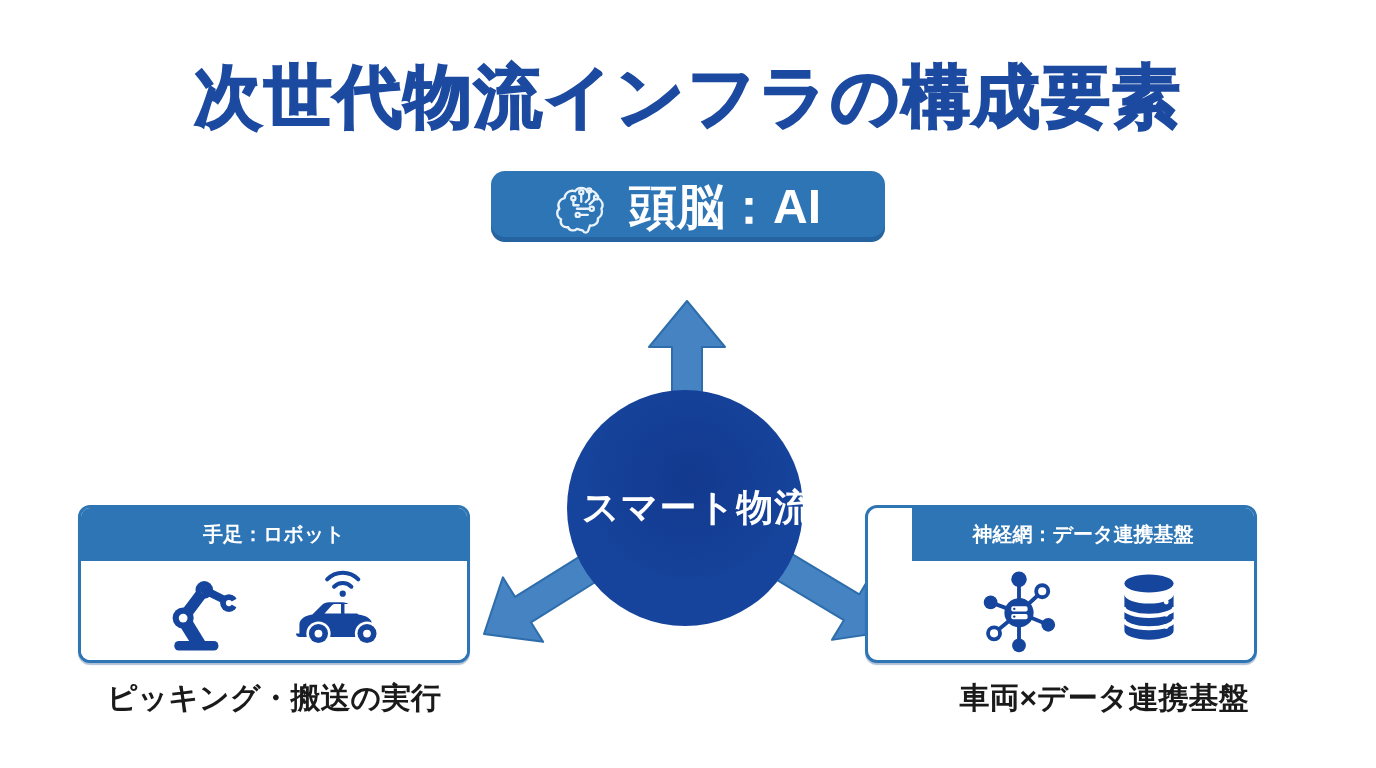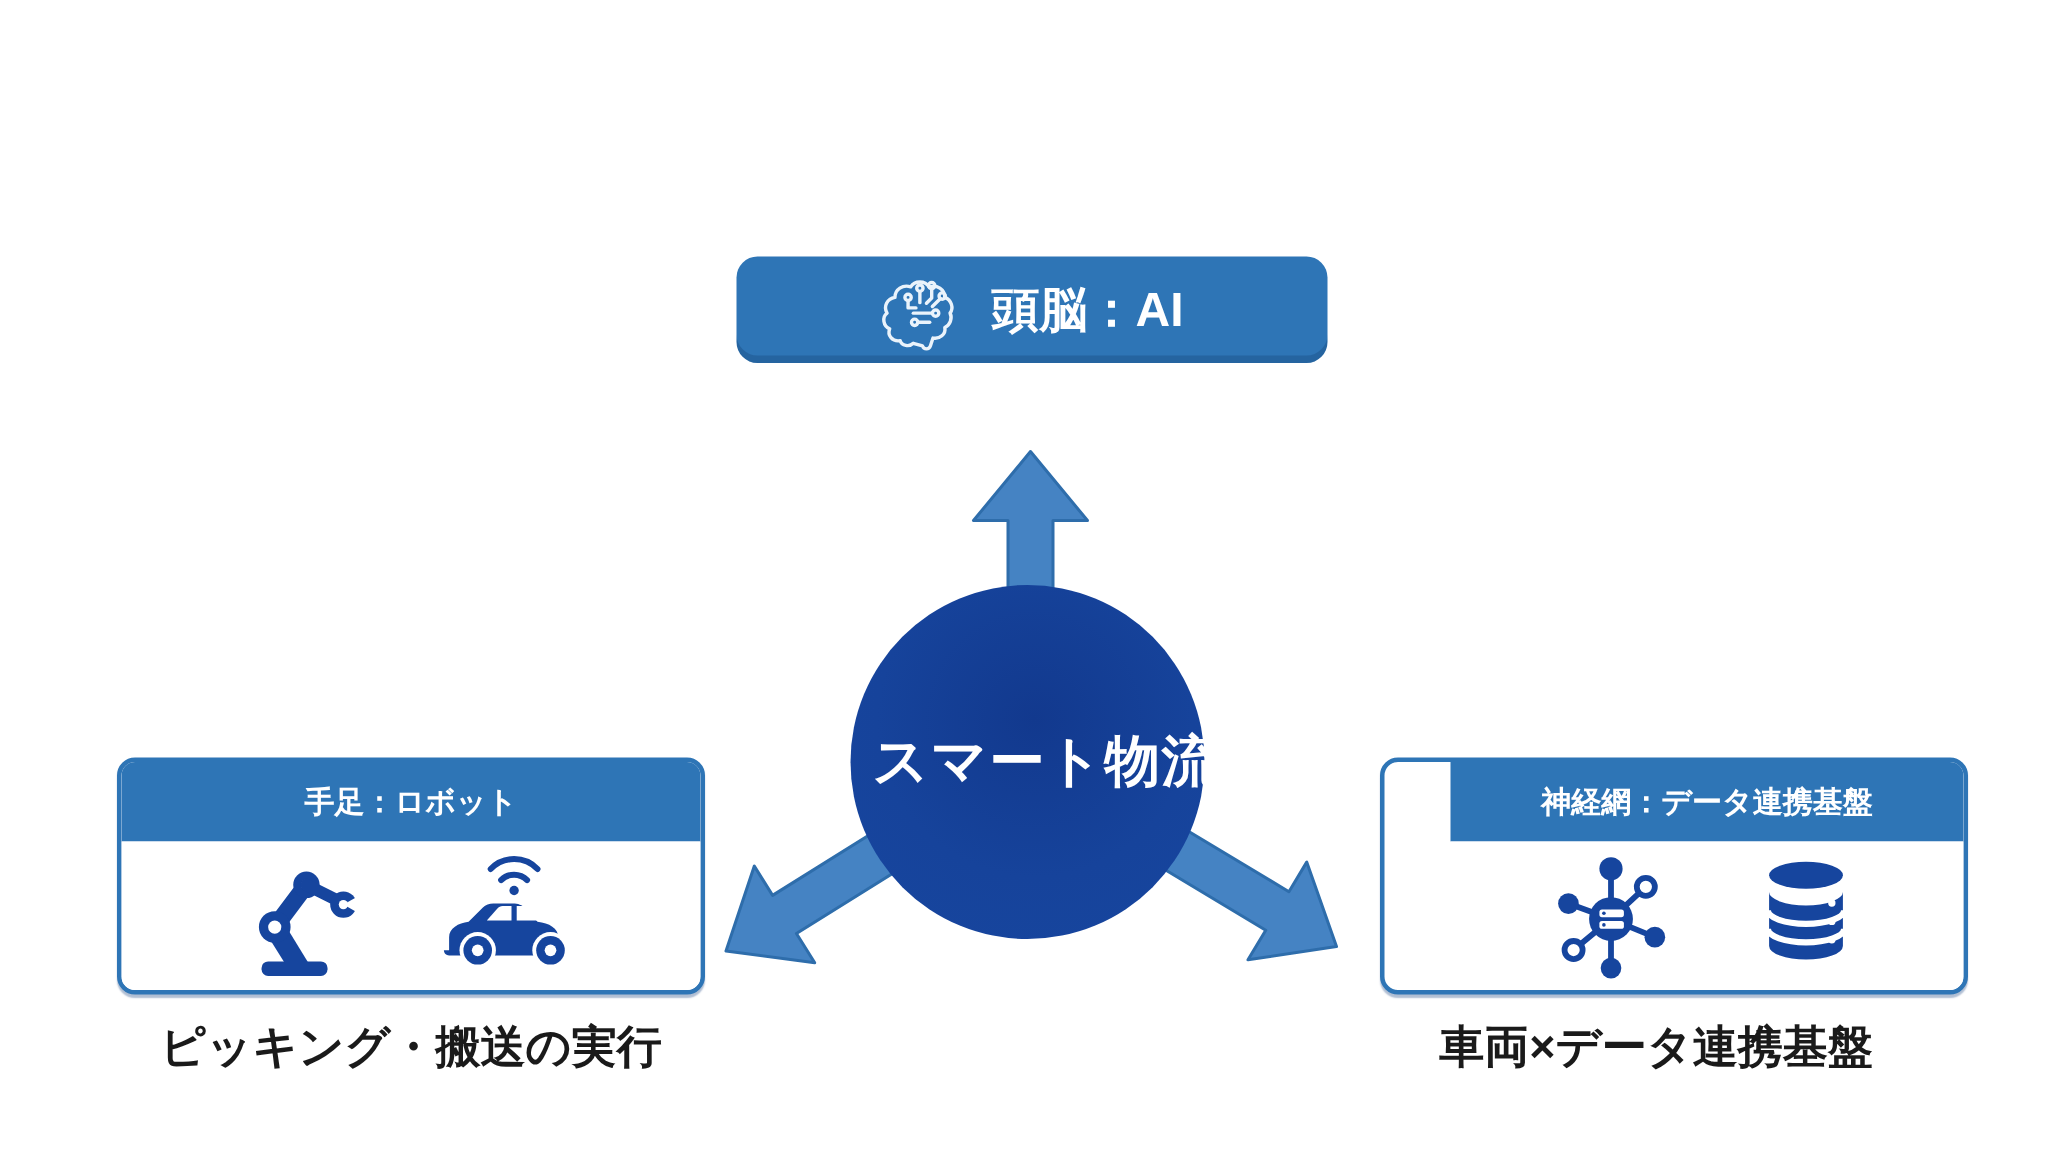--- a/index.html
+++ b/index.html
@@ -75,21 +75,21 @@
     border-radius: 14px;
     box-shadow: inset 0 -5px 0 rgba(12, 50, 96, 0.25);
     display: flex;
     align-items: center;
     justify-content: center;
     gap: 18px;
     z-index: 2;
   }
   .pill-label {
     color: #ffffff;
-    font-size: 32px;
+    font-size: 48px;
     font-weight: 900;
     white-space: nowrap;
   }
 
   
   .caption {
     position: absolute;
     text-align: center;
     font-size: 30px;
     font-weight: 900;
@@ -109,21 +109,21 @@
     height: 158px;
     background: #ffffff;
     border: 3px solid #2e75b6;
     border-radius: 12px;
     box-shadow: 0 2px 1px rgba(30, 70, 130, 0.35);
     overflow: hidden;
     z-index: 2;
     box-sizing: border-box;
   }
   .card-left  { left: 78px; }
-  .card-right { left: 920px; padding-left: 44px; }
+  .card-right { left: 865px; padding-left: 44px; }
   .card-header {
     height: 53px;
     background: #2e75b6;
     color: #ffffff;
     display: flex;
     align-items: center;
     justify-content: center;
     font-size: 20px;
     font-weight: 900;
     white-space: nowrap;
@@ -140,20 +140,21 @@
   .icon-box { display: inline-flex; align-items: center; justify-content: center; }
   .icon-stroke { stroke: #eaf3fb; fill: none; stroke-width: 2.6; stroke-linecap: round; stroke-linejoin: round; }
   .navy { fill: #16459e; }
   .navy-stroke { stroke: #16459e; fill: none; stroke-linecap: round; }
 </style>
 </head>
 <body>
 
 <div class="canvas">
 
+  <h1 class="title">次世代物流インフラの構成要素</h1>
 
   <svg class="arrows-layer" viewBox="0 0 1376 768">
     <g transform="translate(687,301)">
       <polygon class="arrow-shape" points="0,0 -38,46 -15,46 -15,98 15,98 15,46 38,46"></polygon>
     </g>
     <g transform="translate(484,634) rotate(238)">
       <polygon class="arrow-shape" points="0,0 -38,46 -15,46 -15,132 15,132 15,46 38,46"></polygon>
     </g>
     <g transform="translate(891,631) rotate(121)">
       <polygon class="arrow-shape" points="0,0 -38,46 -15,46 -15,132 15,132 15,46 38,46"></polygon>

